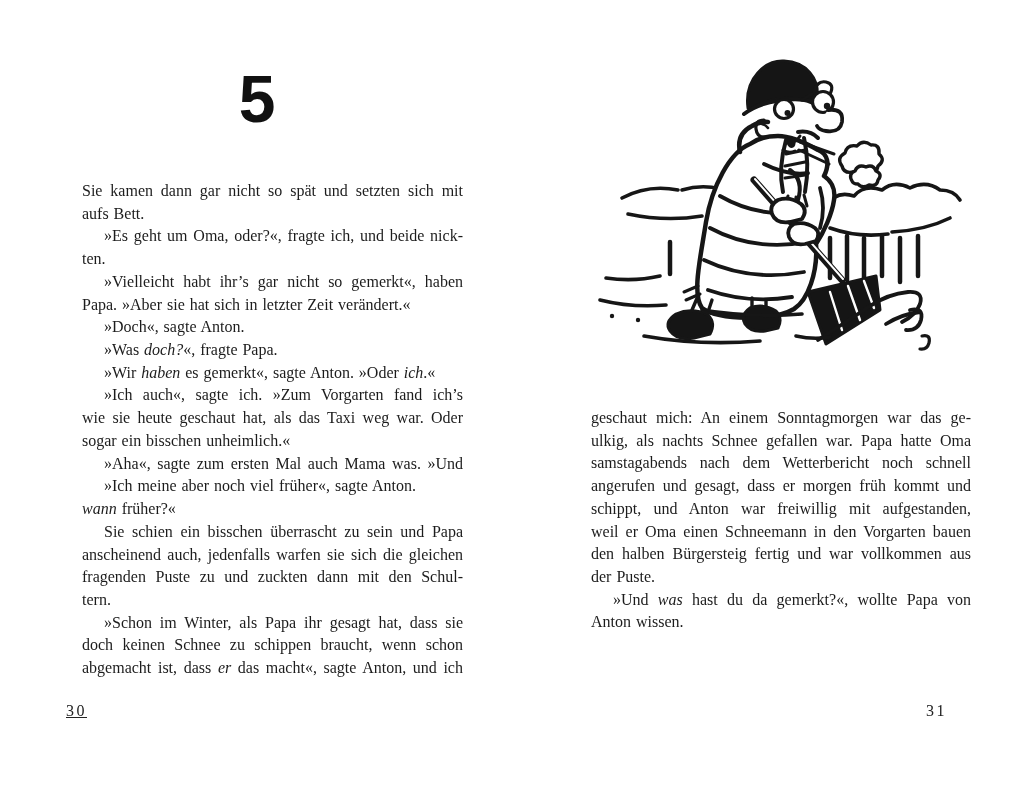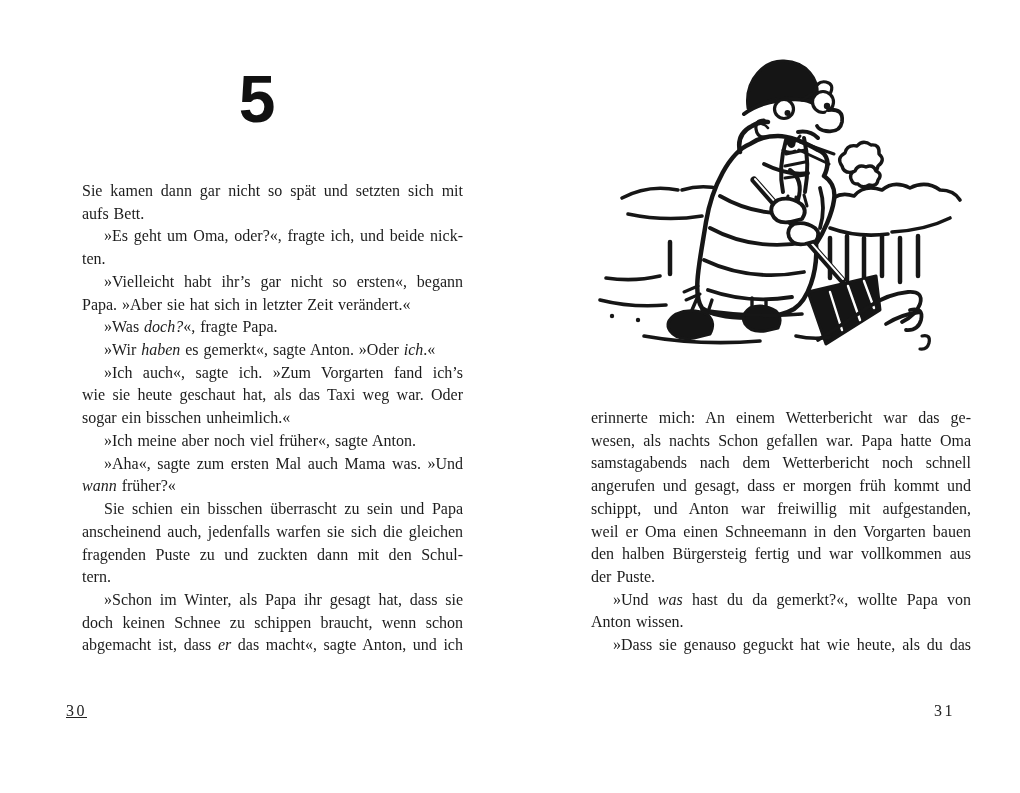--- a/index.html
+++ b/index.html
@@ -39,75 +39,75 @@
   .line.just { text-align: justify; text-align-last: justify; }
   .line.indent { text-indent: 22px; }
   .line i { font-style: italic; }
 
   .page-number {
     position: absolute; top: 702px;
     font-size: 16px; letter-spacing: 2.5px;
     color: #222;
   }
   .page-number-left  { left: 0; text-decoration: underline; }
-  .page-number-right { right: 0; }
+  .page-number-right { right: 8px; }
 
   .illustration {
     position: absolute; left: 580px; top: 48px;
     width: 400px; height: 332px;
     margin: 0; padding: 0;
   }
   .illustration svg { display: block; width: 100%; height: 100%; }
 </style>
 </head>
 <body>
 
 <div class="spread">
 
   <section class="page page-left">
     <div class="chapter-number">5</div>
     <div class="text-block">
         <div class="line just"><span>Sie kamen dann gar nicht so spät und setzten sich mit</span></div>
         <div class="line"><span>aufs Bett.</span></div>
         <div class="line indent just"><span>»Es geht um Oma, oder?«, fragte ich, und beide nick-</span></div>
         <div class="line"><span>ten.</span></div>
-        <div class="line indent just"><span>»Vielleicht habt ihr’s gar nicht so ersten«, begann</span></div>
+        <div class="line indent just"><span>»Vielleicht habt ihr’s gar nicht so gemerkt«, haben</span></div>
         <div class="line"><span>Papa. »Aber sie hat sich in letzter Zeit verändert.«</span></div>
+        <div class="line indent"><span>»Doch«, sagte Anton.</span></div>
         <div class="line indent"><span>»Was </span><i>doch?</i><span>«, fragte Papa.</span></div>
         <div class="line indent"><span>»Wir </span><i>haben</i><span> es gemerkt«, sagte Anton. »Oder </span><i>ich</i><span>.«</span></div>
         <div class="line indent just"><span>»Ich auch«, sagte ich. »Zum Vorgarten fand ich’s ulkig,</span></div>
         <div class="line just"><span>wie sie heute geschaut hat, als das Taxi weg war. Oder</span></div>
         <div class="line"><span>sogar ein bisschen unheimlich.«</span></div>
+        <div class="line indent just"><span>»Aha«, sagte zum ersten Mal auch Mama was. »Und</span></div>
         <div class="line indent"><span>»Ich meine aber noch viel früher«, sagte Anton.</span></div>
-        <div class="line indent just"><span>»Aha«, sagte zum ersten Mal auch Mama was. »Und</span></div>
         <div class="line"><i>wann</i><span> früher?«</span></div>
         <div class="line indent just"><span>Sie schien ein bisschen überrascht zu sein und Papa</span></div>
         <div class="line just"><span>anscheinend auch, jedenfalls warfen sie sich die gleichen</span></div>
         <div class="line just"><span>fragenden Puste zu und zuckten dann mit den Schul-</span></div>
         <div class="line"><span>tern.</span></div>
         <div class="line indent just"><span>»Schon im Winter, als Papa ihr gesagt hat, dass sie</span></div>
         <div class="line just"><span>doch keinen Schnee zu schippen braucht, wenn schon</span></div>
         <div class="line just"><span>abgemacht ist, dass </span><i>er</i><span> das macht«, sagte Anton, und ich</span></div>
       </div>
     <div class="page-number page-number-left">30</div>
   </section>
 
   <section class="page page-right">
     <div class="text-block">
-        <div class="line just"><span>erinnerte mich: An einem Wetterbericht war das ge-</span></div>
-        <div class="line just"><span>wesen, als nachts Schon gefallen war. Papa hatte Oma</span></div>
+        <div class="line just"><span>geschaut mich: An einem Sonntagmorgen war das ge-</span></div>
+        <div class="line just"><span>ulkig, als nachts Schnee gefallen war. Papa hatte Oma</span></div>
         <div class="line just"><span>samstagabends nach dem Wetterbericht noch schnell</span></div>
         <div class="line just"><span>angerufen und gesagt, dass er morgen früh kommt und</span></div>
         <div class="line just"><span>schippt, und Anton war freiwillig mit aufgestanden,</span></div>
         <div class="line just"><span>weil er Oma einen Schneemann in den Vorgarten bauen</span></div>
         <div class="line just"><span>den halben Bürgersteig fertig und war vollkommen aus</span></div>
         <div class="line"><span>der Puste.</span></div>
         <div class="line indent just"><span>»Und </span><i>was</i><span> hast du da gemerkt?«, wollte Papa von</span></div>
         <div class="line"><span>Anton wissen.</span></div>
-        <div class="line indent just"><span>»Dass sie genauso geguckt hat wie heute, als du das</span></div>
       </div>
     <div class="page-number page-number-right">31</div>
   </section>
 
   <figure class="illustration" aria-label="Schwarz-weiße Cartoonzeichnung: Oma mit dunklem Hut, Schal und langem Wintermantel schippt Schnee vor einem verschneiten Gartenzaun; ihr Atem bildet Wölkchen in der kalten Luft">
     <svg viewBox="0 0 400 332" xmlns="http://www.w3.org/2000/svg">
       <g stroke="#161616" fill="none" stroke-linecap="round" stroke-linejoin="round">
 
         <g>
           <path d="M42 150 q26 -14 56 -8" stroke-width="3.6"></path>

